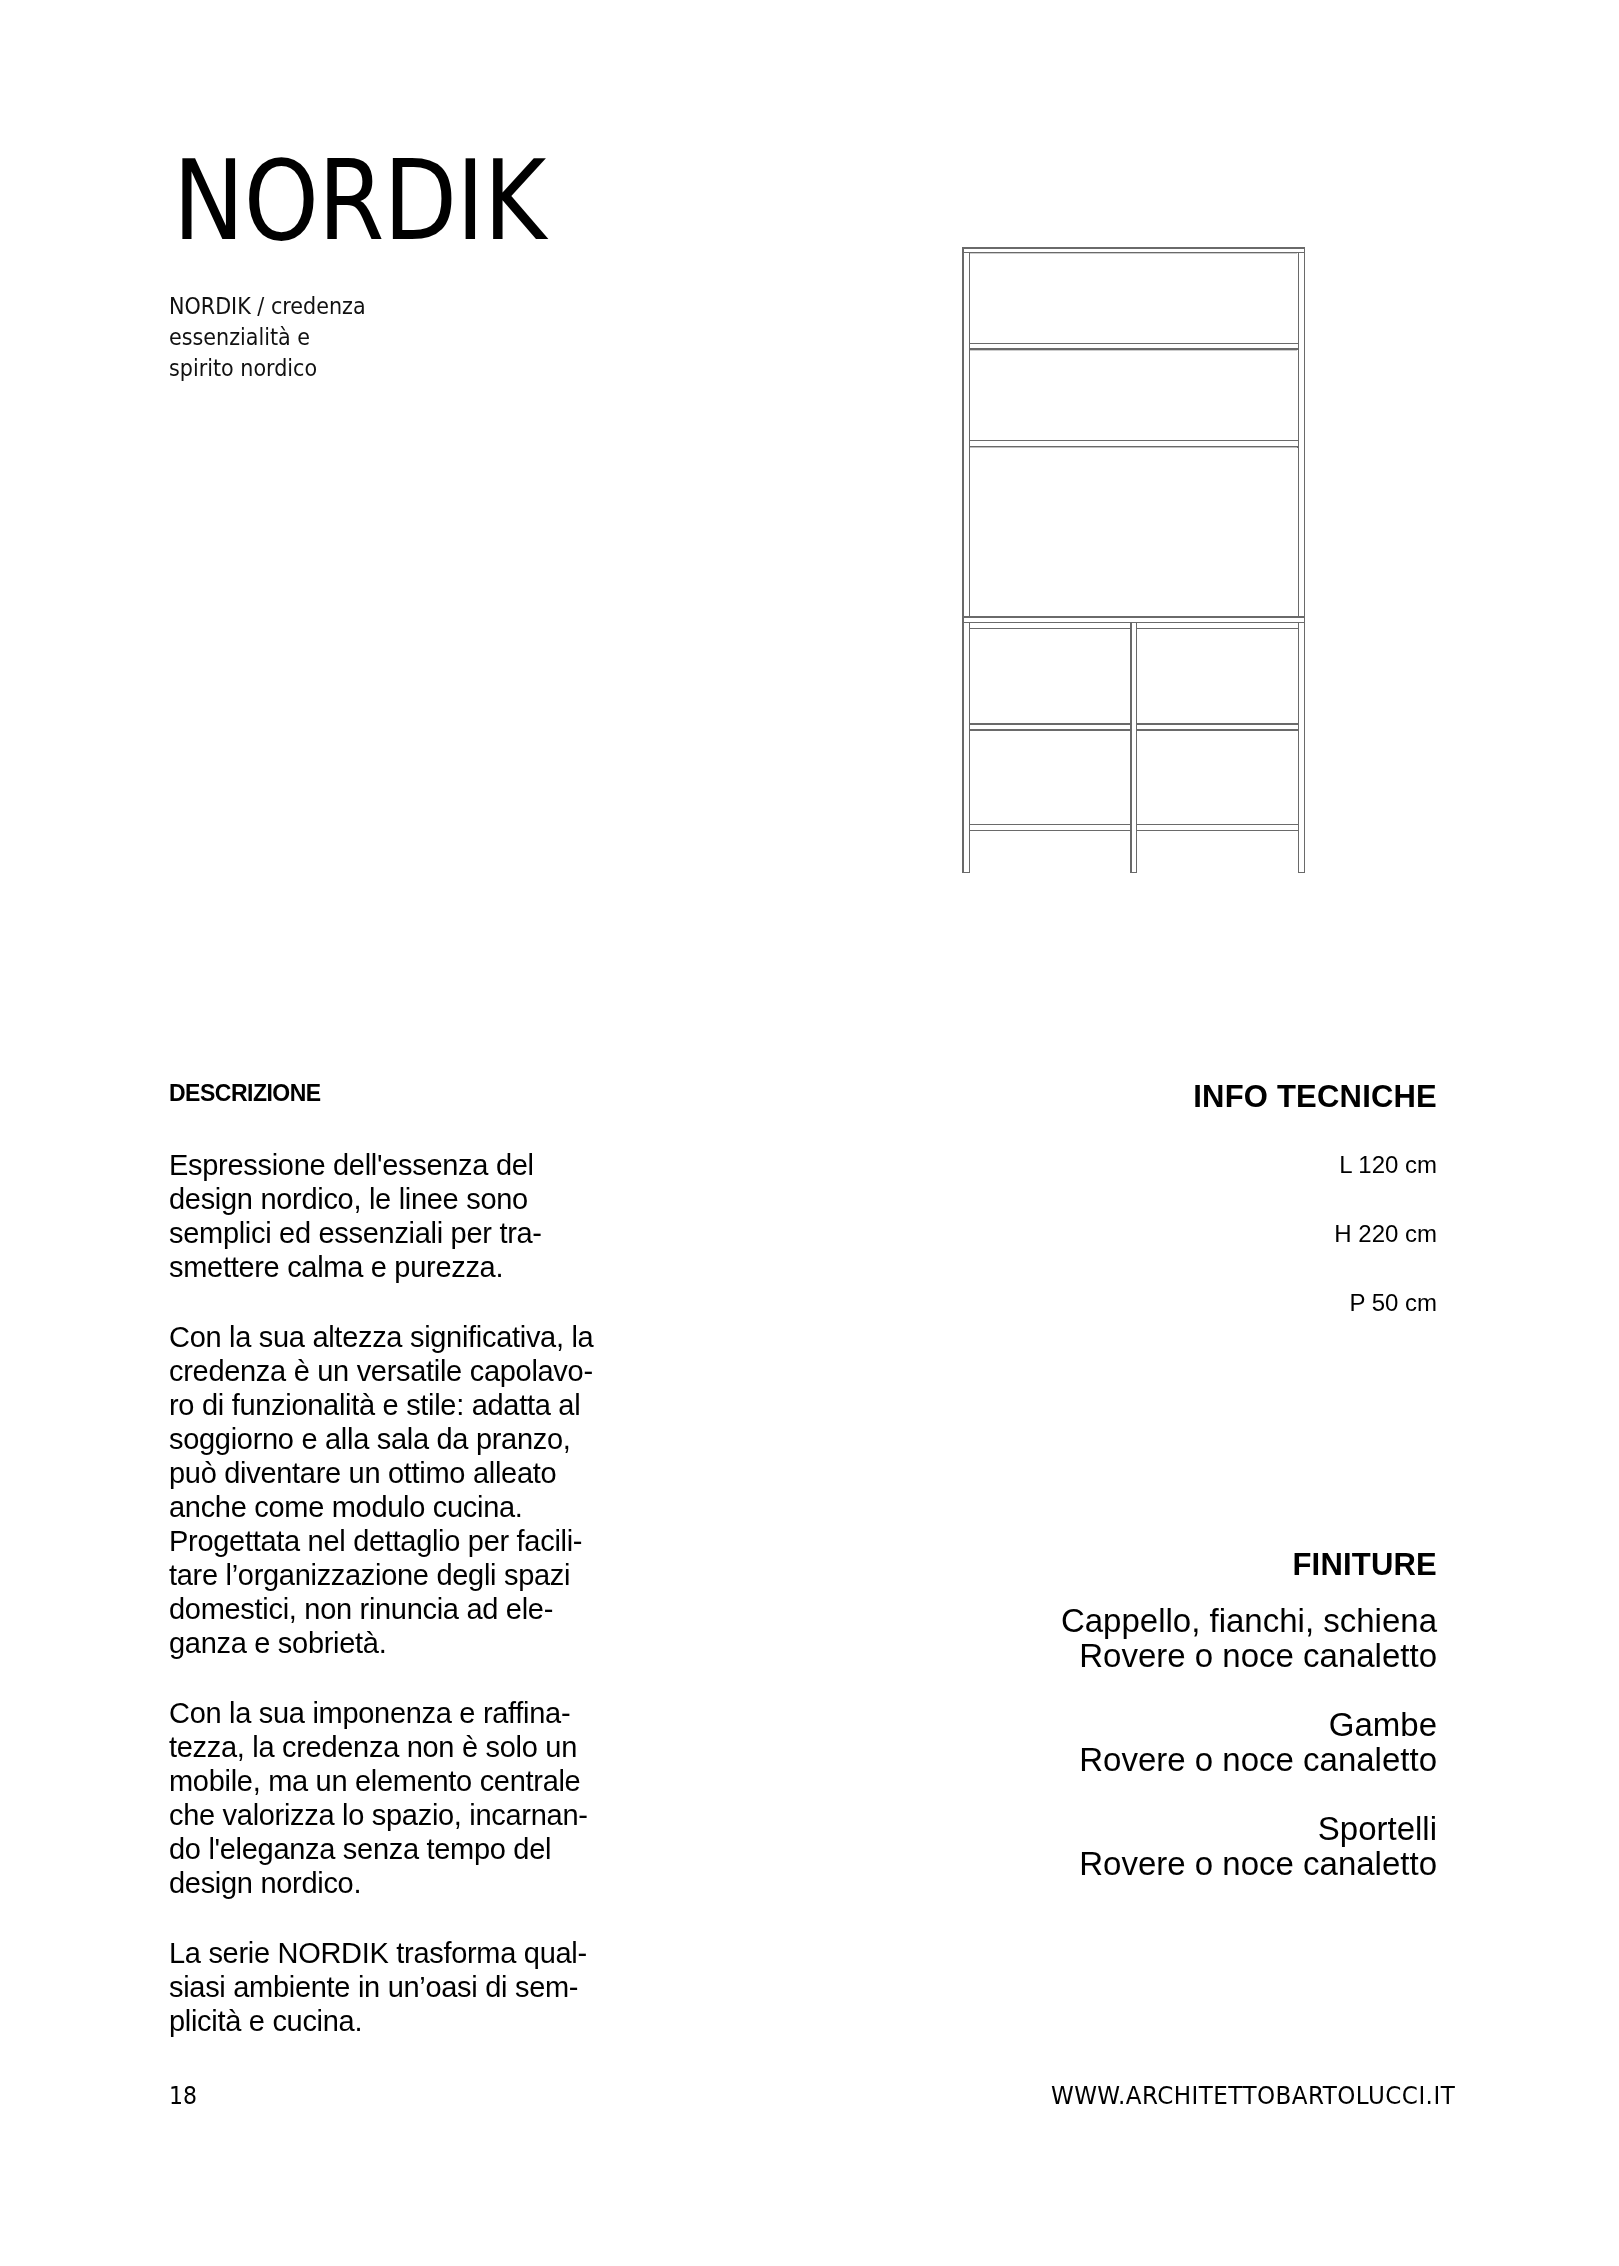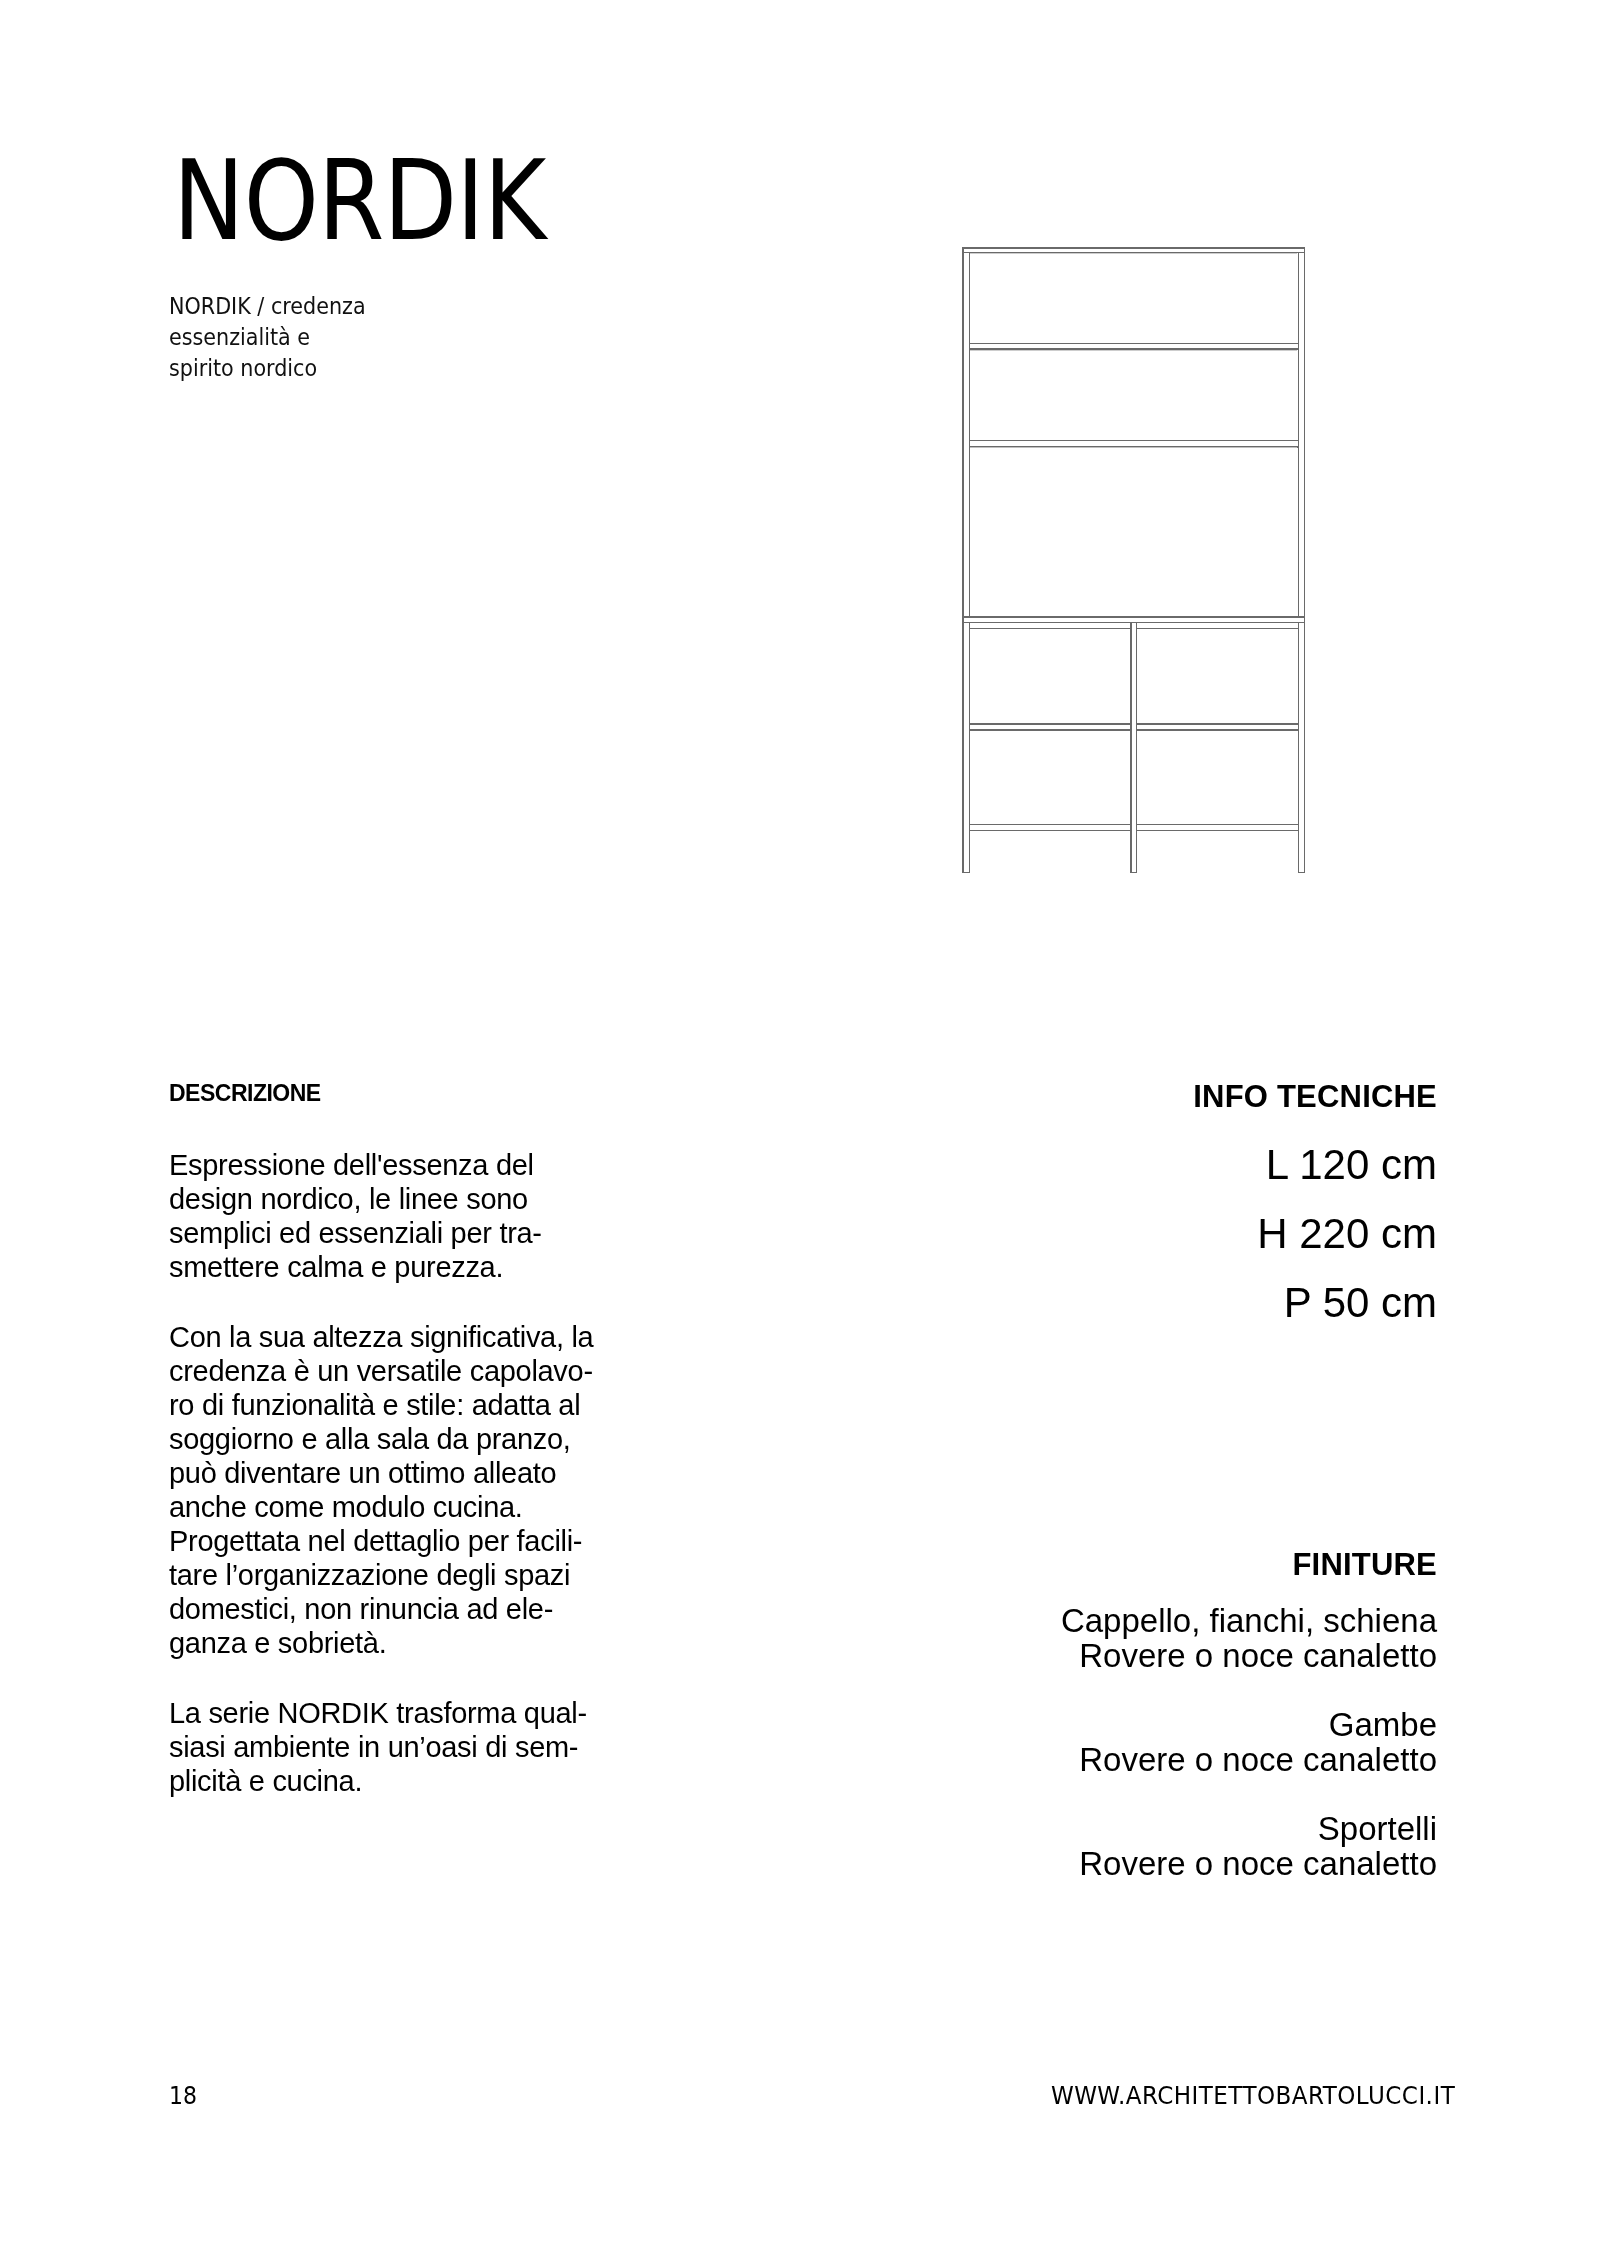--- a/index.html
+++ b/index.html
@@ -41,21 +41,21 @@
   .right-col {
     right: 182px; width: 548px; text-align: right;
     font-family: "Liberation Sans", sans-serif; color: #000;
   }
   .info { top: 1078px; }
   .h-right {
     font-size: 31px; font-weight: bold; line-height: 37px; letter-spacing: 0.2px;
     white-space: nowrap;
   }
   .dim {
-    font-size: 42px; line-height: 37px; white-space: nowrap;
+    font-size: 24px; line-height: 37px; white-space: nowrap;
   }
   .info .dim { margin-top: 32px; }
   .info .dim.first { margin-top: 31px; }
 
   .finish { top: 1546px; text-align: right; }
   .finish .group { margin-top: 34px; }
   .finish .group.first { margin-top: 20px; }
   .finish .line { font-size: 33px; line-height: 35px; white-space: nowrap; }
 
   .footer-left {
@@ -128,20 +128,28 @@
     <div>ro di funzionalità e stile: adatta al</div>
     <div>soggiorno e alla sala da pranzo,</div>
     <div>può diventare un ottimo alleato</div>
     <div>anche come modulo cucina.</div>
     <div>Progettata nel dettaglio per facili-</div>
     <div>tare l’organizzazione degli spazi</div>
     <div>domestici, non rinuncia ad ele-</div>
     <div>ganza e sobrietà.</div>
   </div>
 
+  <div class="para">
+    <div>Con la sua imponenza e raffina-</div>
+    <div>tezza, la credenza non è solo un</div>
+    <div>mobile, ma un elemento centrale</div>
+    <div>che valorizza lo spazio, incarnan-</div>
+    <div>do l'eleganza senza tempo del</div>
+    <div>design nordico.</div>
+  </div>
 
   <div class="para">
     <div>La serie NORDIK trasforma qual-</div>
     <div>siasi ambiente in un’oasi di sem-</div>
     <div>plicità e cucina.</div>
   </div>
 </div>
 
 <div class="abs right-col info">
   <div class="h-right">INFO TECNICHE</div>

